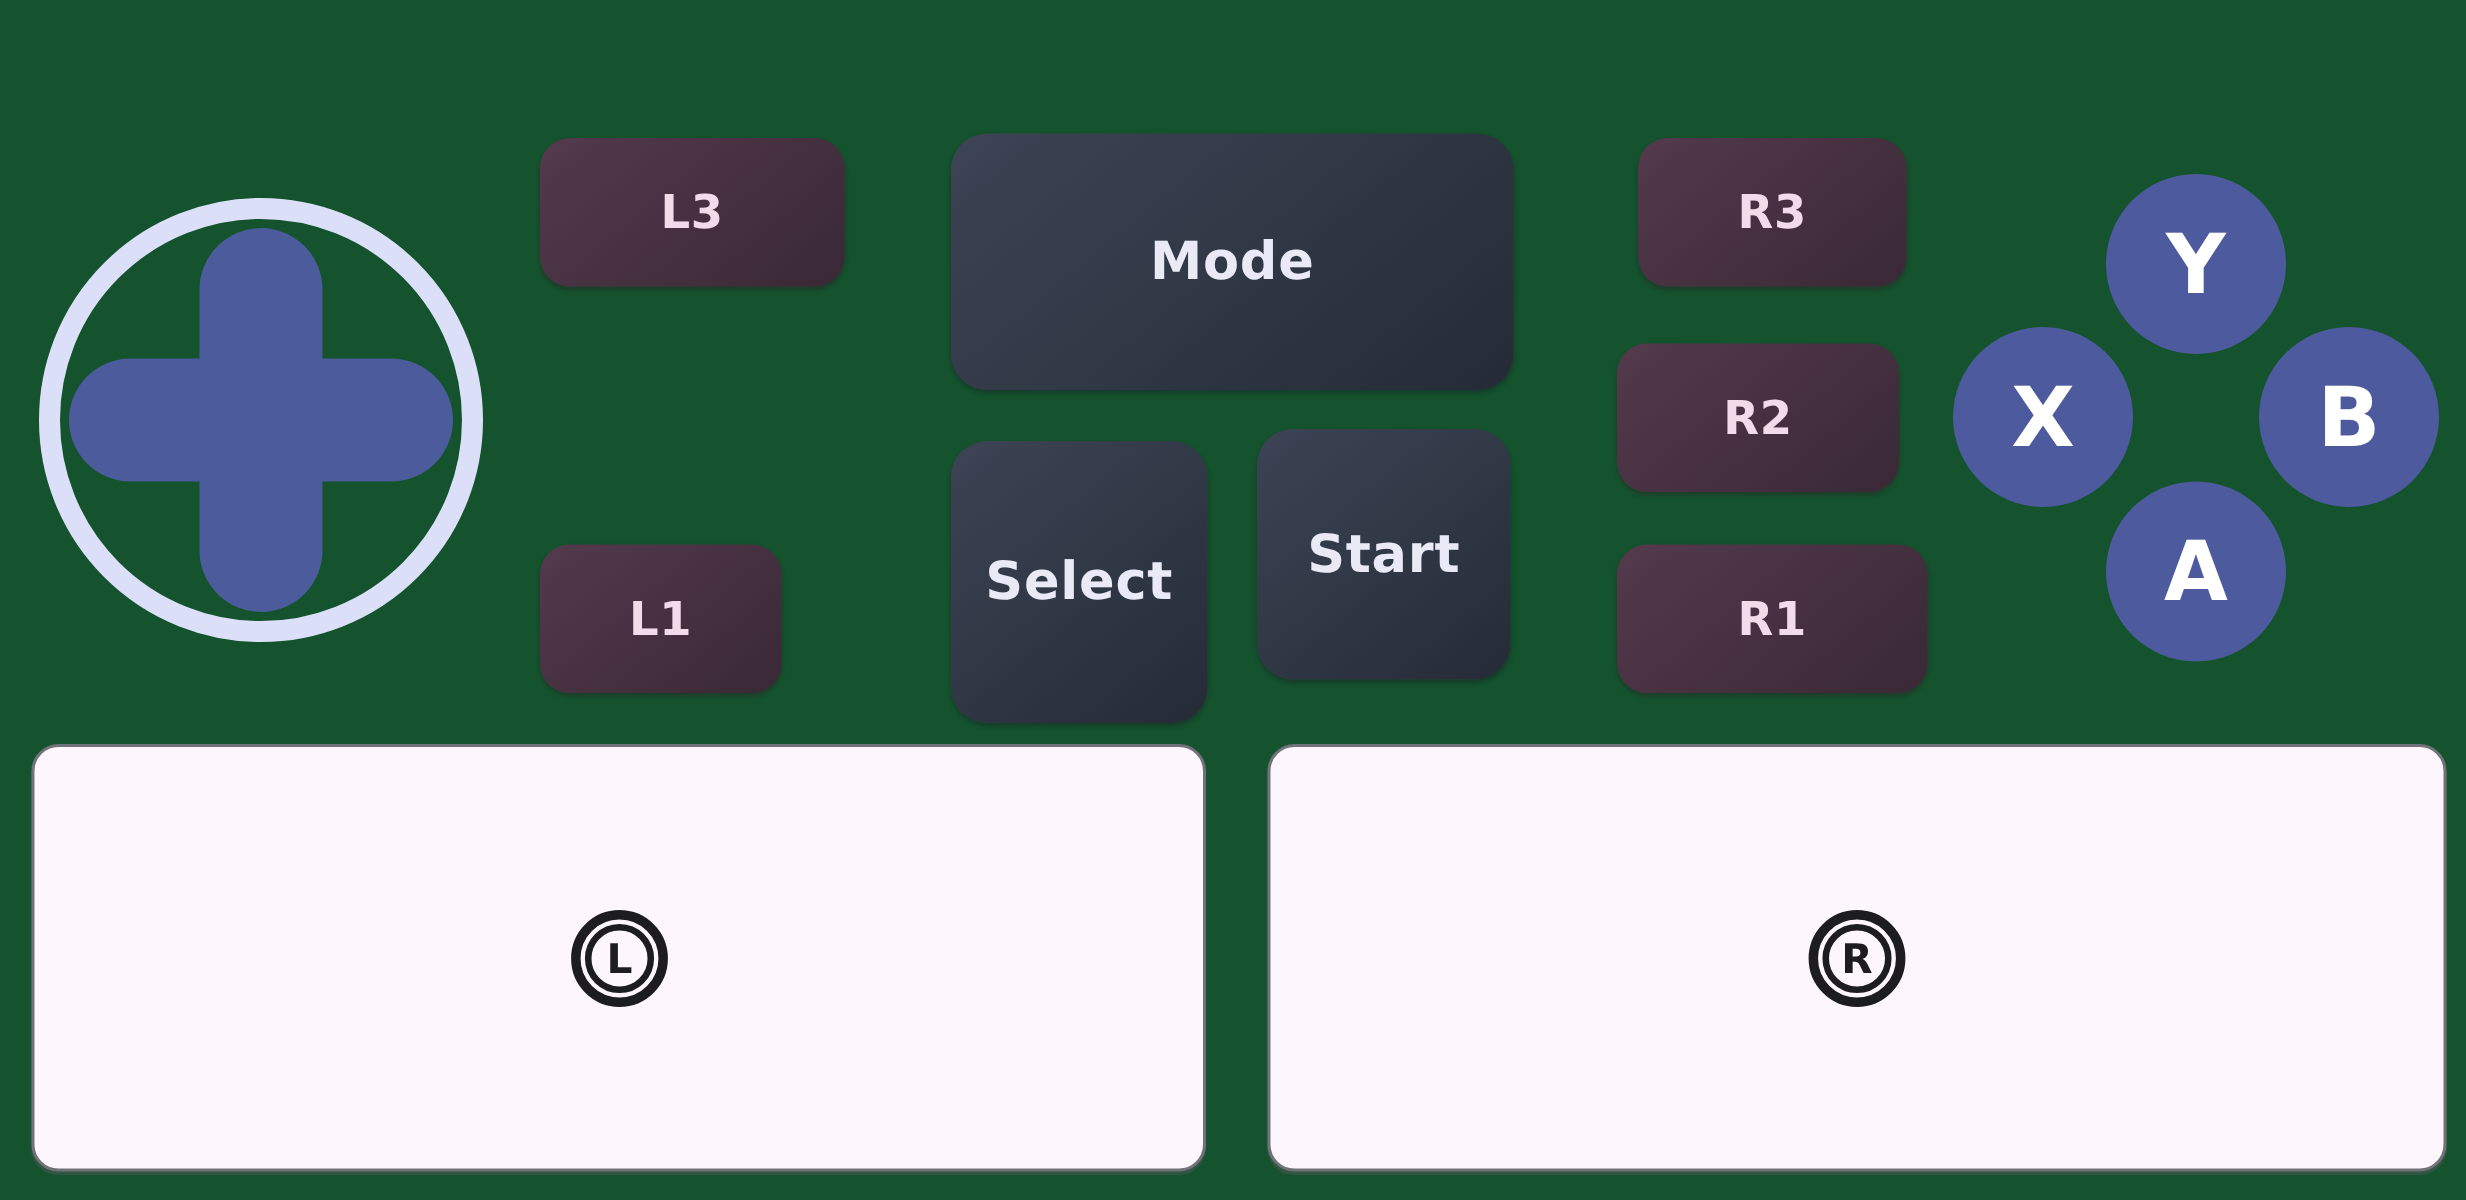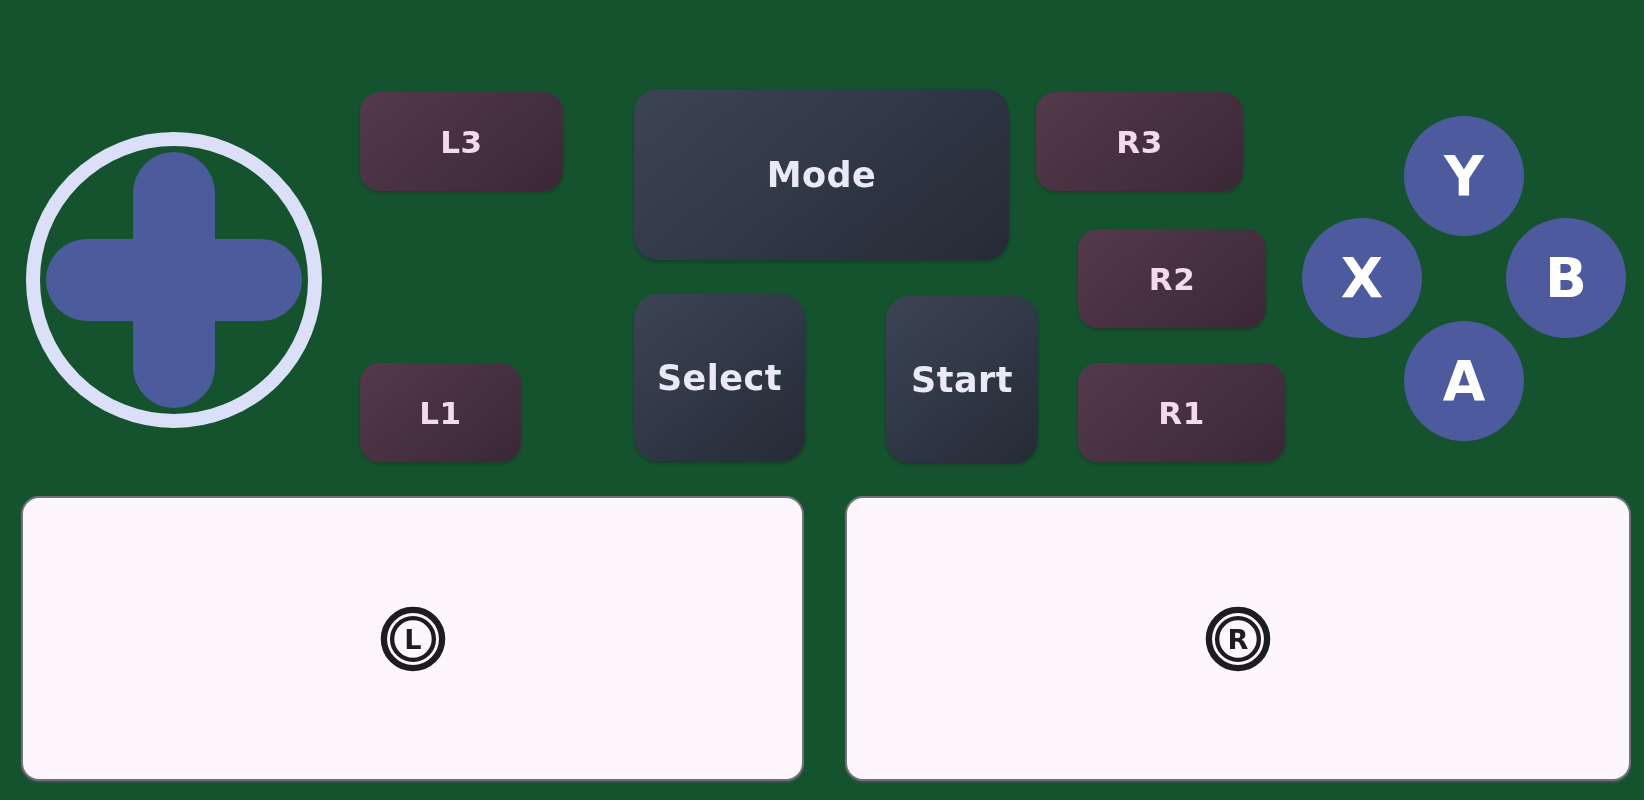--- a/index.html
+++ b/index.html
@@ -42,28 +42,28 @@
   .btn.slate{
     background:linear-gradient(140deg,#3c4455 0%,#252b36 100%);
     color:#e9eaf5;font-size:35px;border-radius:24px;
     box-shadow:0 2px 3px rgba(25,30,40,.45);
   }
 
   
   .l3{left:360px;top:92px;width:203px;height:99px;}
   .l2{left:360px;top:229px;width:203px;height:99px;}
   .l1{left:360px;top:363px;width:161px;height:99px;}
-  .r3{left:1036px;top:92px;width:207px;height:99px;}
+  .r3{left:1092px;top:92px;width:179px;height:99px;}
   .r2{left:1078px;top:229px;width:188px;height:99px;}
   .r1{left:1078px;top:363px;width:207px;height:99px;}
 
   
   .mode{left:634px;top:89px;width:375px;height:171px;}
-  .select{left:634px;top:294px;width:171px;height:167px;}
-  .start{left:838px;top:296px;width:152px;height:167px;margin-left:48px;}
+  .select{left:634px;top:294px;width:171px;height:188px;}
+  .start{left:838px;top:286px;width:169px;height:167px;}
 
   
   .face{
     position:absolute;width:120px;height:120px;border-radius:50%;
     background:#4d5b9e;color:#ffffff;
     display:flex;align-items:center;justify-content:center;
     font-weight:700;font-size:55px;border:none;cursor:pointer;
     font-family:"DejaVu Sans","Liberation Sans",sans-serif;
   }
   .face.y{left:1404px;top:116px;}

